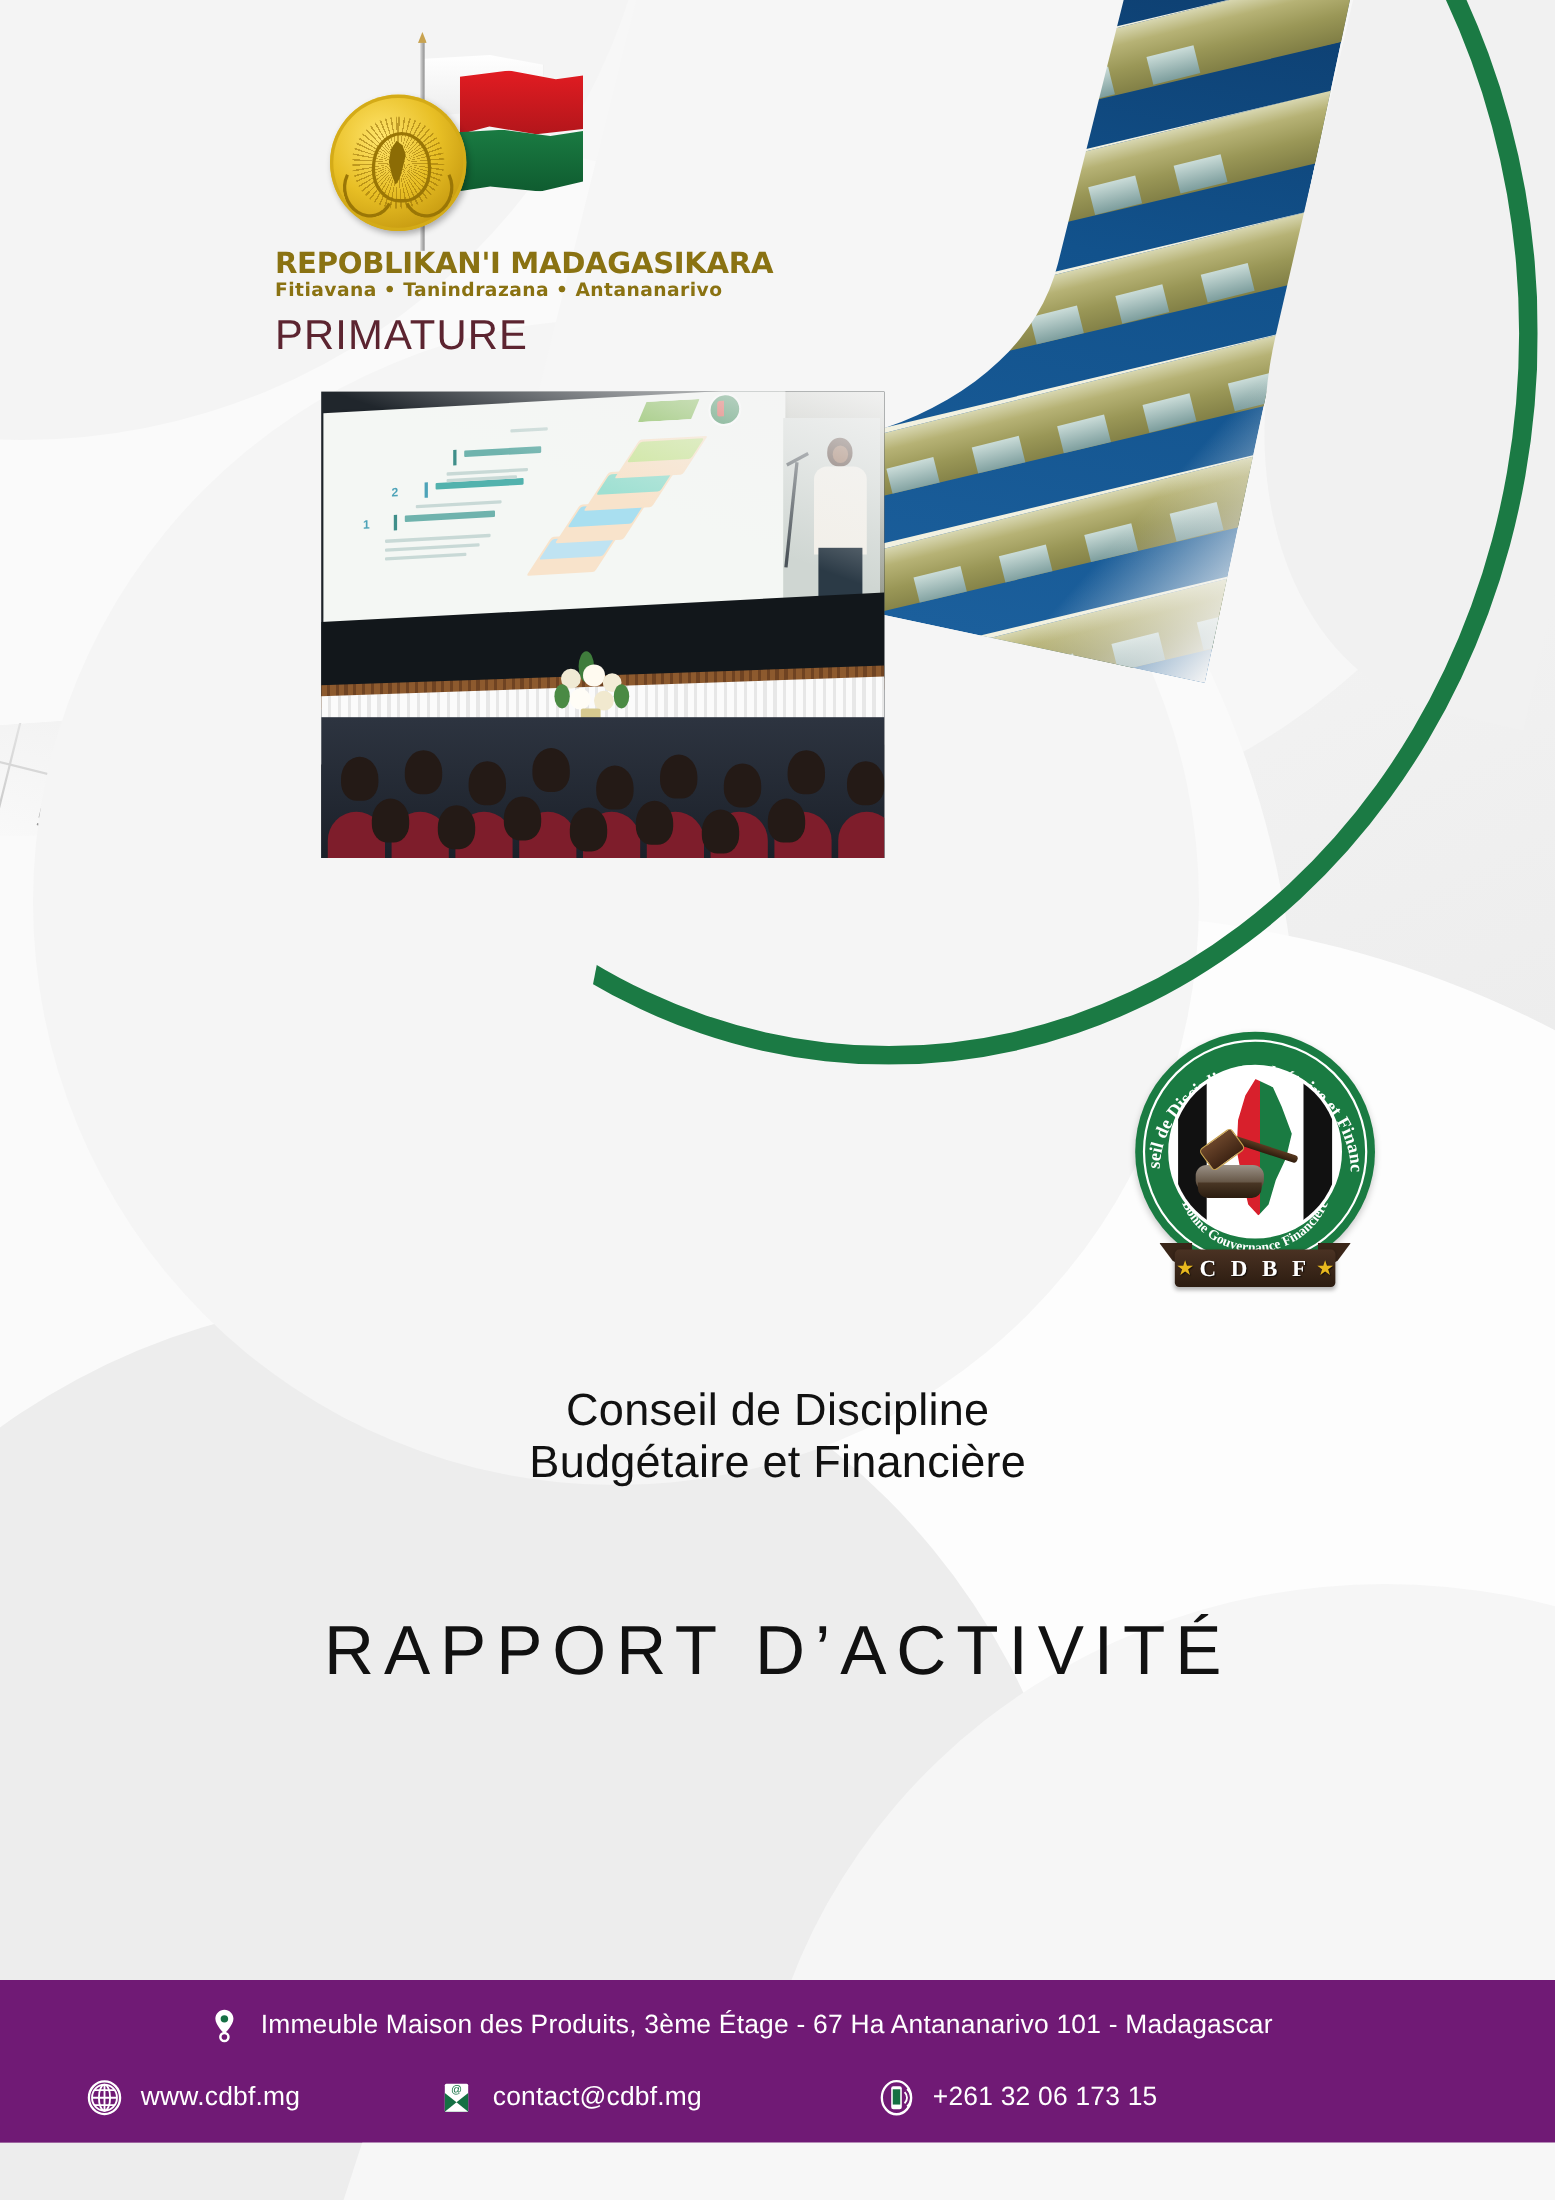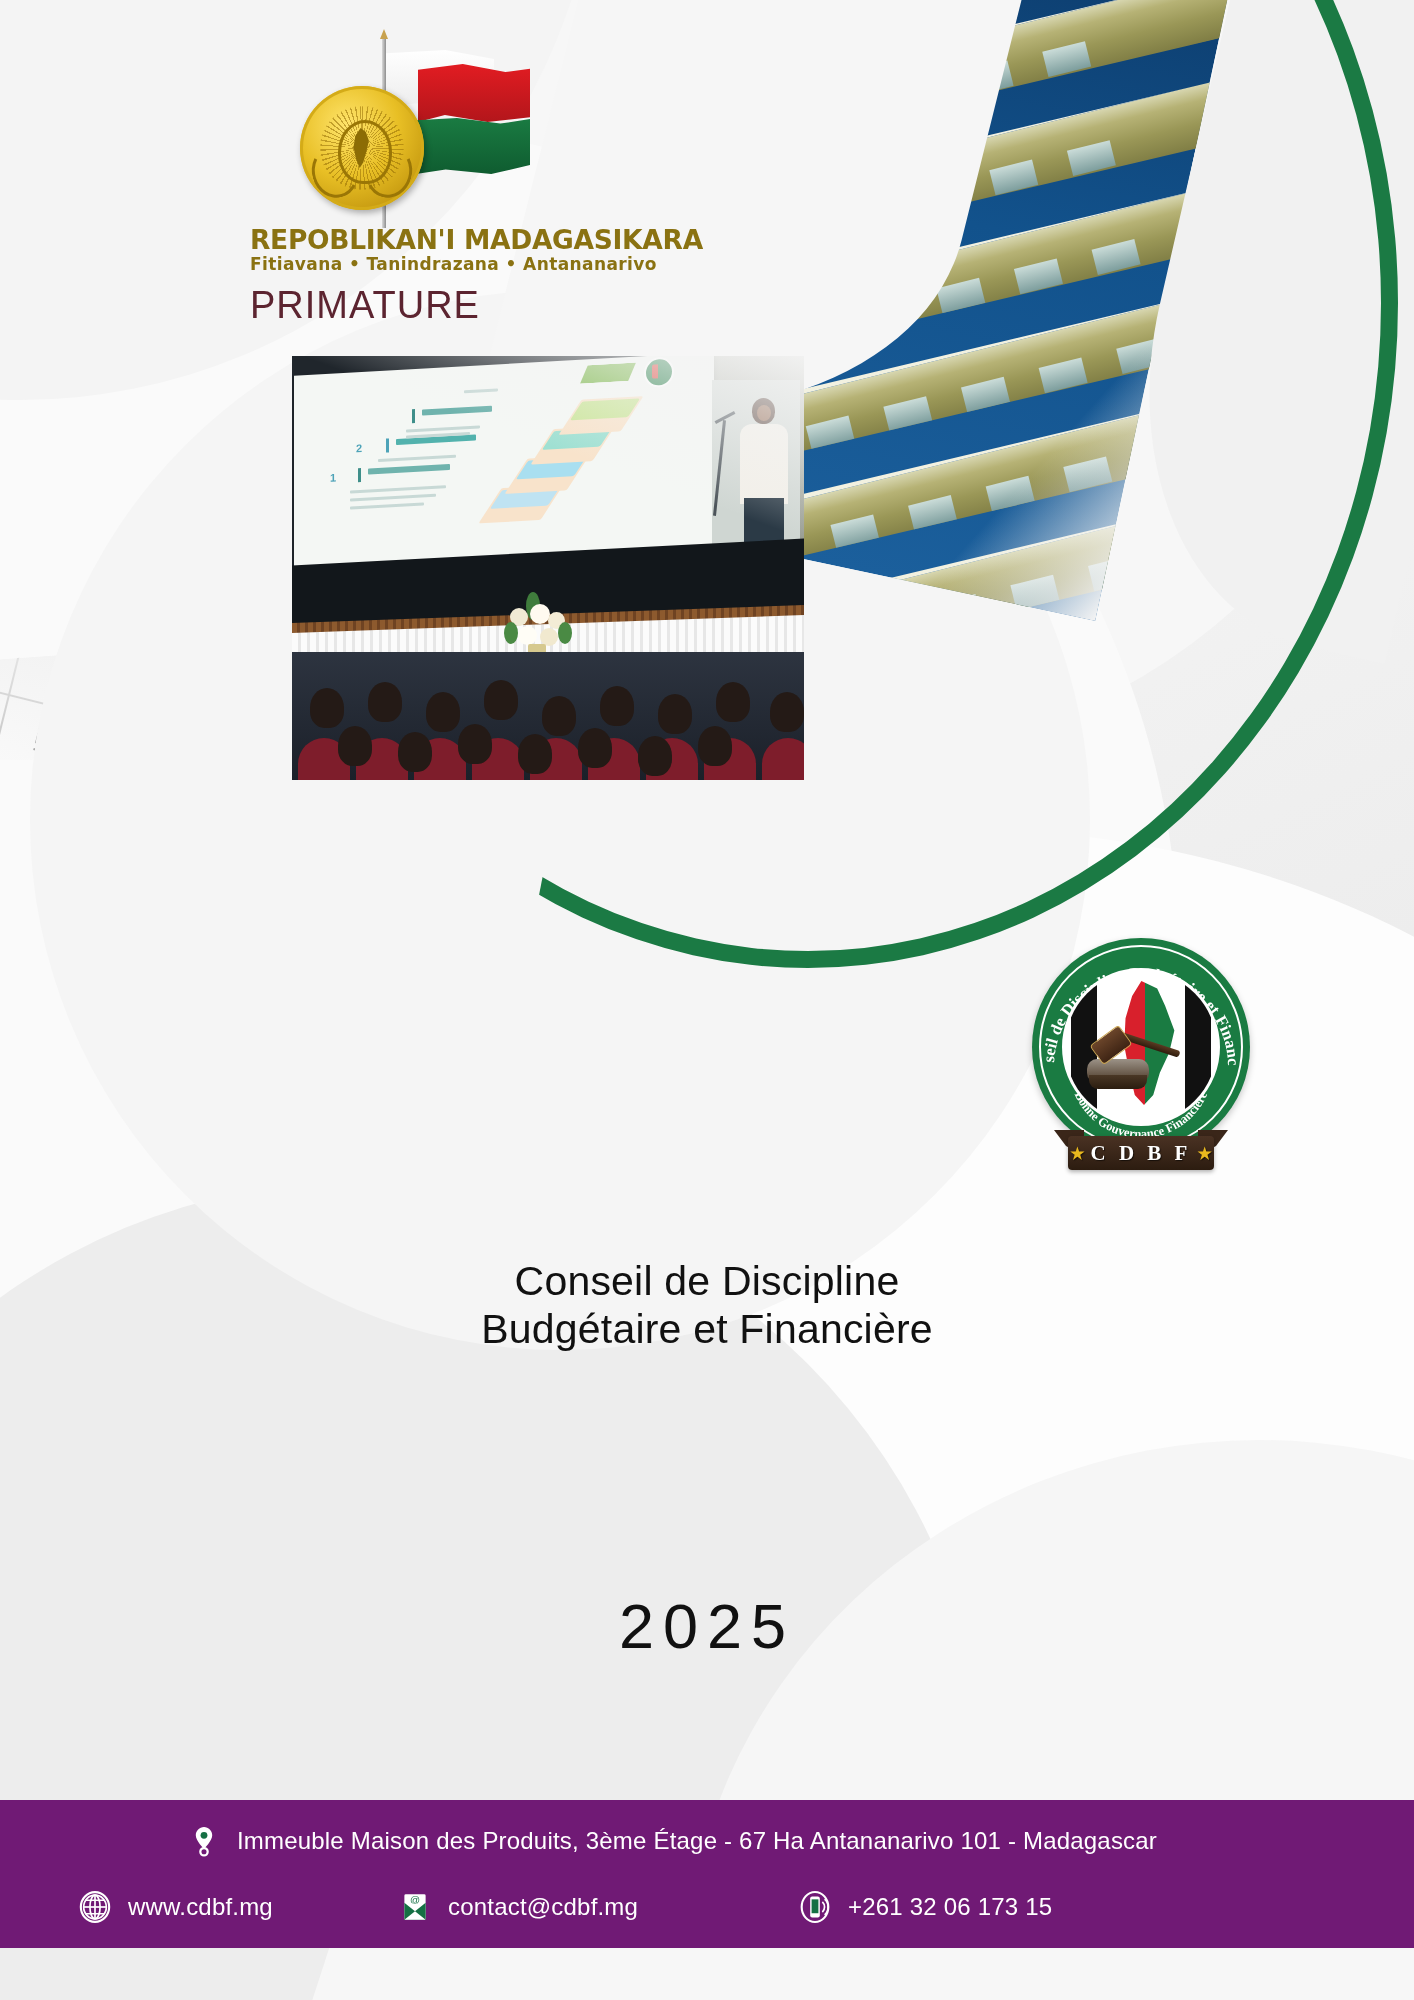--- a/index.html
+++ b/index.html
@@ -806,21 +806,21 @@
         <span class="ribbon-star">★</span>
       </div>
     </div>
   </div>
 
   <div class="org-title">
     <div>Conseil de Discipline</div>
     <div>Budgétaire et Financière</div>
   </div>
 
-  <div class="report-year">2025</div>
+  <div class="report-title">RAPPORT D’ACTIVITÉ</div>
 
   <div class="footer">
 
     <div class="footer-row-1">
       <div class="f-item f-addr-wrap">
         <span class="ico">
           <svg viewBox="0 0 24 24">
             <path d="M12 2.2c-3.2 0-5.8 2.6-5.8 5.8 0 4.1 5.8 9.6 5.8 9.6s5.8-5.5 5.8-9.6c0-3.2-2.6-5.8-5.8-5.8z" fill="#ffffff"></path>
             <circle cx="12" cy="8" r="2.4" fill="#157044"></circle>
             <circle cx="12" cy="19.6" r="2.6" fill="none" stroke="#ffffff" stroke-width="1.6"></circle>

